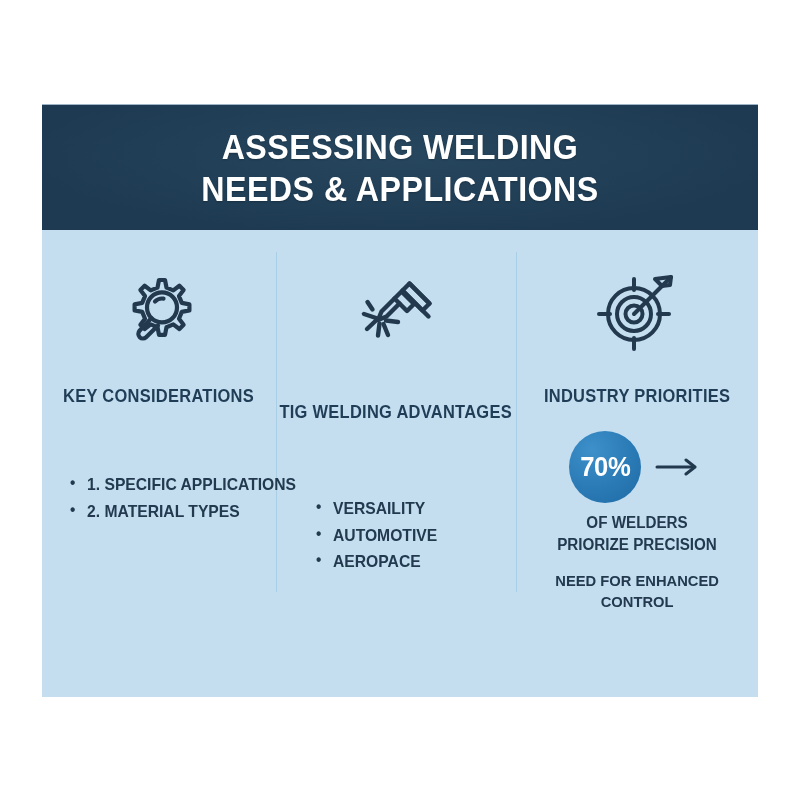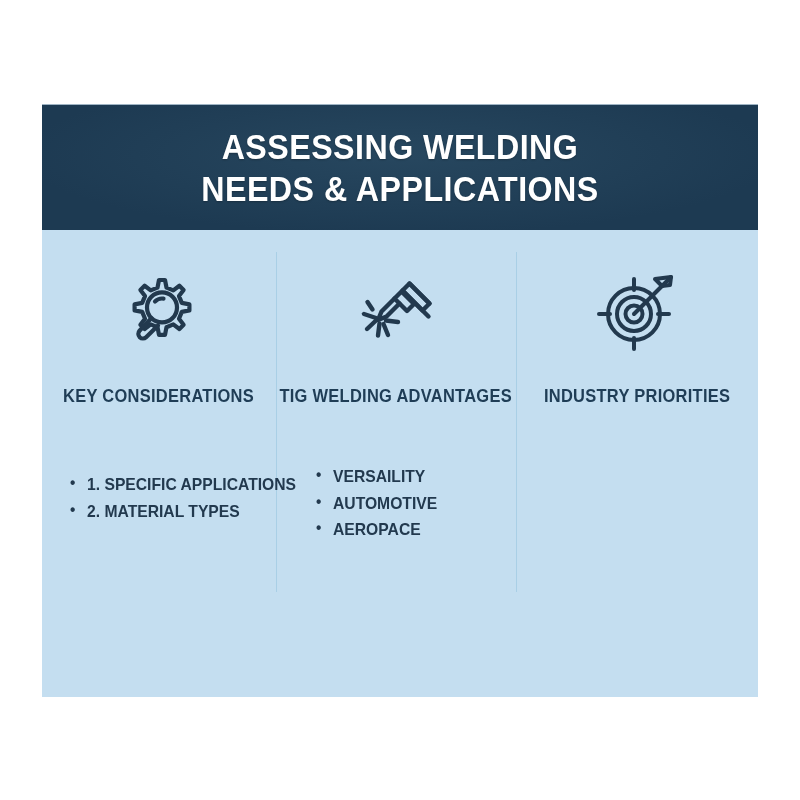--- a/index.html
+++ b/index.html
@@ -83,21 +83,21 @@
   }
   .col {
     position: relative;
     box-sizing: border-box;
     padding-top: 34px;
     display: flex;
     flex-direction: column;
     align-items: center;
   }
   .col-1 { width: 234px; }
-  .col-2 { width: 240px; }
+  .col-2 { width: 240px; gap: 16px; }
   .col-3 { width: 242px; }
 
   .divider {
     position: absolute;
     top: 22px;
     width: 1px;
     height: 340px;
     background: #a9cfe6;
   }
   .divider-1 { left: 234px; }
@@ -317,19 +317,40 @@
             <path d="M66 46 L77 46"></path>
 
             <path d="M42 46 L70 18"></path>
 
             <path d="M63 11 L70 18 L78 17 L79 9 L71 10 Z"></path>
             <path d="M70 18 L79 9"></path>
           </svg>
         </div>
         <div class="col-title">INDUSTRY PRIORITIES</div>
 
+        <div class="stat-wrap">
+          <div class="stat-row">
+            <div class="stat-circle">
+              <span class="stat-number">70%</span>
+            </div>
+            <div class="stat-arrow">
+              <svg width="44" height="18" viewBox="0 0 44 18" fill="none" stroke="#22394e" stroke-width="3" stroke-linecap="round" stroke-linejoin="round">
+                <path d="M2 9 L39 9"></path>
+                <path d="M31 2 L40 9 L31 16"></path>
+              </svg>
+            </div>
+          </div>
+          <div class="stat-caption">
+            <div>OF WELDERS</div>
+            <div>PRIORIZE PRECISION</div>
+          </div>
+          <div class="stat-note">
+            <div>NEED FOR ENHANCED</div>
+            <div>CONTROL</div>
+          </div>
+        </div>
       </div>
 
     </div>
 
 
   </div>
 </div>
 
 </body></html>

